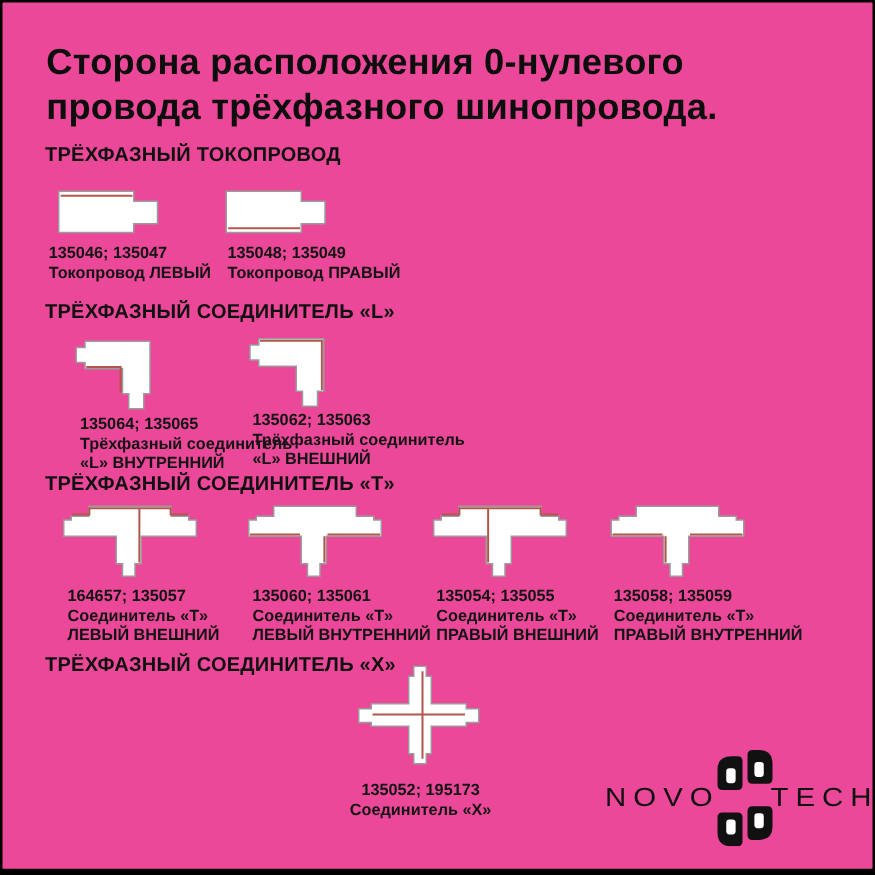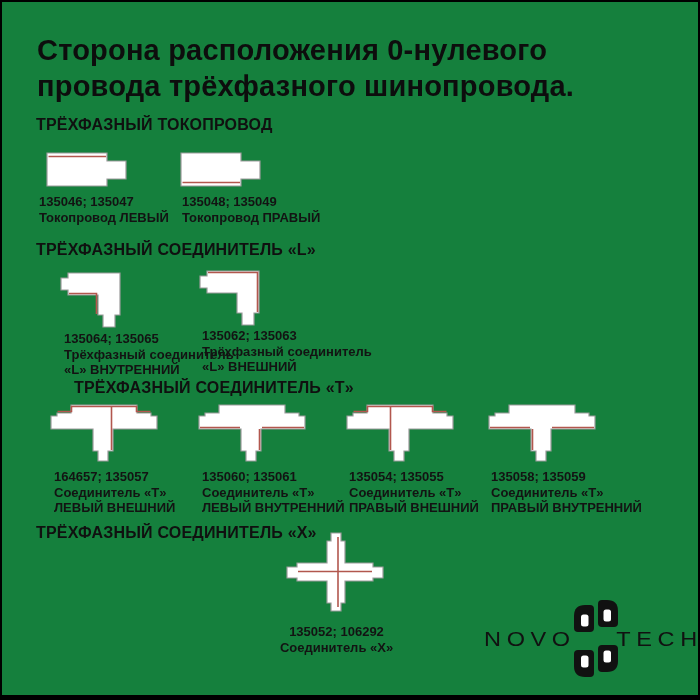--- a/index.html
+++ b/index.html
@@ -1,19 +1,19 @@
 <!DOCTYPE html>
 <html><head>
 <meta charset="utf-8">
 <style>
   * { margin:0; padding:0; box-sizing:border-box; }
   html,body { background:#888; }
   .page {
     position:relative; width:700px; height:700px;
-    background:#15803d;
+    background:#ec4899;
     border:2px solid #000;
     border-bottom-width:5px;
     font-family:"Liberation Sans", sans-serif;
     color:#111;
     overflow:hidden;
   }
   .title {
     position:absolute; left:35px; top:30px;
     font-size:29px; font-weight:bold; line-height:36px;
     letter-spacing:0.2px; color:#0d0d0d;
@@ -85,21 +85,21 @@
     <div>135064; 135065</div>
     <div>Трёхфазный соединитель</div>
     <div>«L» ВНУТРЕННИЙ</div>
   </div>
   <div class="lbl" style="left:200px; top:326px;">
     <div>135062; 135063</div>
     <div>Трёхфазный соединитель</div>
     <div>«L» ВНЕШНИЙ</div>
   </div>
 
-  <div class="sec-h" style="left:34px; top:377px;margin-left:38px;">ТРЁХФАЗНЫЙ СОЕДИНИТЕЛЬ «Т»</div>
+  <div class="sec-h" style="left:34px; top:377px;">ТРЁХФАЗНЫЙ СОЕДИНИТЕЛЬ «Т»</div>
 
   <svg class="diagram" style="left:49px; top:401px;" width="106" height="60" viewBox="0 0 106 60">
     <path class="outline" d="M20,2 L86,2 L86,10 L100,10 L100,13 L106,13 L106,26 L62,26 L62,48 L57,48 L57,58 L47,58 L47,48 L42,48 L42,26 L0,26 L0,13 L6,13 L6,10 L20,10 Z"></path>
     <path class="neutral" d="M6.5,8.5 L20.5,8.5 L20.5,3.5 L85.5,3.5 L85.5,8.5 L99.5,8.5"></path>
     <path class="neutral" d="M60.5,3.5 V47"></path>
   </svg>
   <svg class="diagram" style="left:197px; top:401px;" width="106" height="60" viewBox="0 0 106 60">
     <path class="outline" d="M20,2 L86,2 L86,10 L100,10 L100,13 L106,13 L106,26 L62,26 L62,48 L57,48 L57,58 L47,58 L47,48 L42,48 L42,26 L0,26 L0,13 L6,13 L6,10 L20,10 Z"></path>
     <path class="neutral" d="M1,24.5 H41"></path>
     <path class="neutral" d="M63,24.5 H105"></path>
@@ -140,21 +140,21 @@
 
   <div class="sec-h" style="left:34px; top:522px;">ТРЁХФАЗНЫЙ СОЕДИНИТЕЛЬ «Х»</div>
 
   <svg class="diagram" style="left:285px; top:531px;" width="96" height="78" viewBox="0 0 96 78">
     <path class="outline" d="M44,0 H54 V8 H58 V30 H86 V34 H96 V45 H86 V48 H58 V70 H54 V78 H44 V70 H40 V48 H10 V45 H0 V34 H10 V30 H40 V8 H44 Z"></path>
     <path class="neutral" d="M11,38.5 H85"></path>
     <path class="neutral" d="M51,4 V74"></path>
   </svg>
 
   <div class="lbl center" style="left:252px; top:622px; width:165px;">
-    <div>135052; 106292</div>
+    <div>135052; 195173</div>
     <div>Соединитель «Х»</div>
   </div>
 
   <div class="logo">
     <span class="logo-text">NOVO</span>
     <svg class="logo-mark" width="46" height="78" viewBox="0 0 46 78">
       <defs>
         <g id="petal">
           <path d="M11,0 H16 Q20,0 20,4 V23 Q20,27 16,27 H4 Q0,27 0,23 V11 Q0,0 11,0 Z" fill="#111"></path>
           <rect x="7" y="9.5" width="7.5" height="12" rx="2.5" fill="#fff"></rect>

